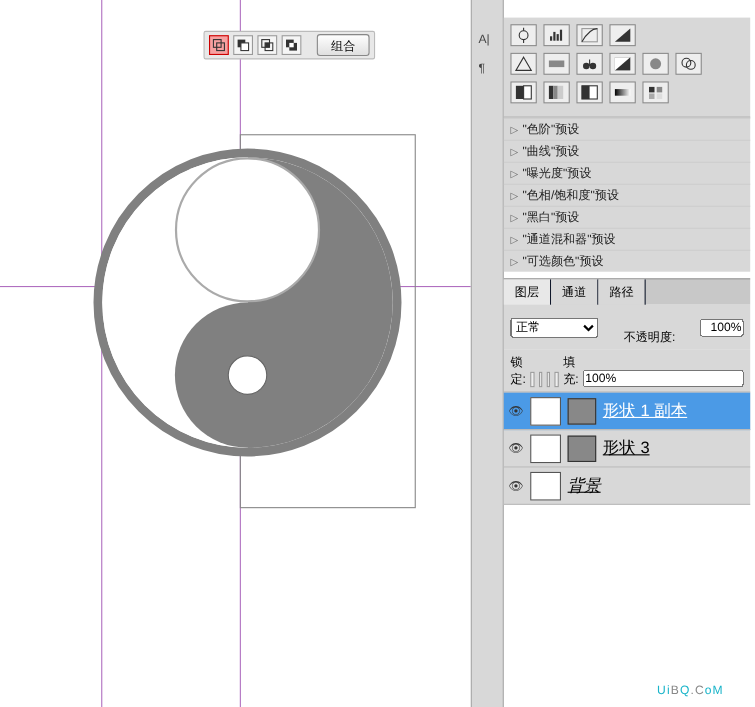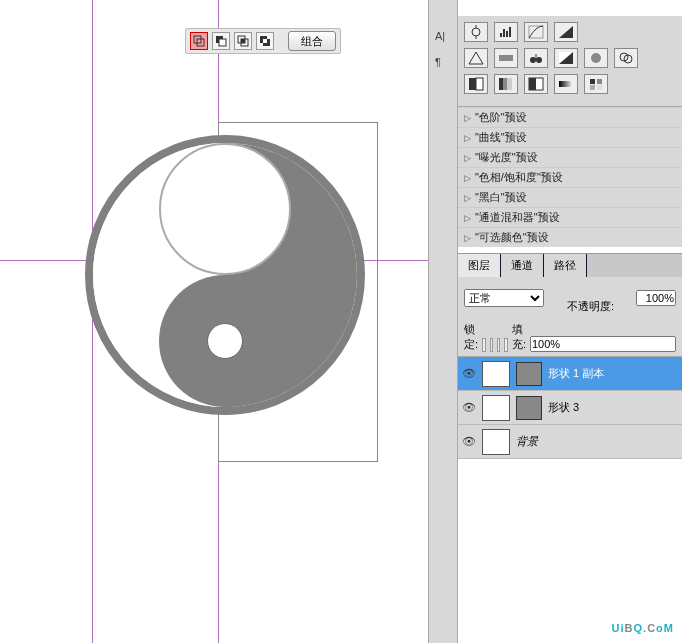--- a/index.html
+++ b/index.html
@@ -37,23 +37,23 @@
 .blend-row .lbl{margin-left:auto;margin-top:18px;}
 .blend-row input{width:40px;height:16px;font-size:11px;text-align:right;}
 .lock-row{display:flex;align-items:flex-end;padding:4px 6px;background:#d8d8d8;gap:4px;border-bottom:1px solid #aaa;}
 .lock-ico{width:14px;height:14px;border:1px solid #999;background:#eee;}
 .layers{background:#d8d8d8;}
 .layer{display:flex;align-items:center;height:34px;border-bottom:1px solid #bbb;padding:2px 4px;gap:6px;}
 .layer.active{background:#4b9ae6;color:#fff;}
 .eye{width:14px;text-align:center;color:#333;}
 .thumb{width:28px;height:26px;background:#fff;border:1px solid #555;display:flex;align-items:center;justify-content:center;}
 .fx-thumb{width:26px;height:24px;background:#888;border:1px solid #333;}
-.layer-name{font-size:11px;}
+.layer-name{font-size:15px;text-decoration:underline;}
 .layer-name.italic{font-style:italic;}
-.watermark{position:absolute;right:12px;bottom:6px;font-family:Arial;font-weight:bold;font-size:20px;letter-spacing:1px;}
+.watermark{position:absolute;right:28px;bottom:6px;font-family:Arial;font-weight:normal;font-size:20px;letter-spacing:1px;}
 .watermark .u{color:#19b4c9;}
 .watermark .i{color:#19b4c9;}
 .watermark .b{color:#888;}
 .watermark .q{color:#19b4c9;}
 .watermark .c{color:#888;}
 .watermark .m{color:#19b4c9;}
 </style>
 </head>
 <body>
 

